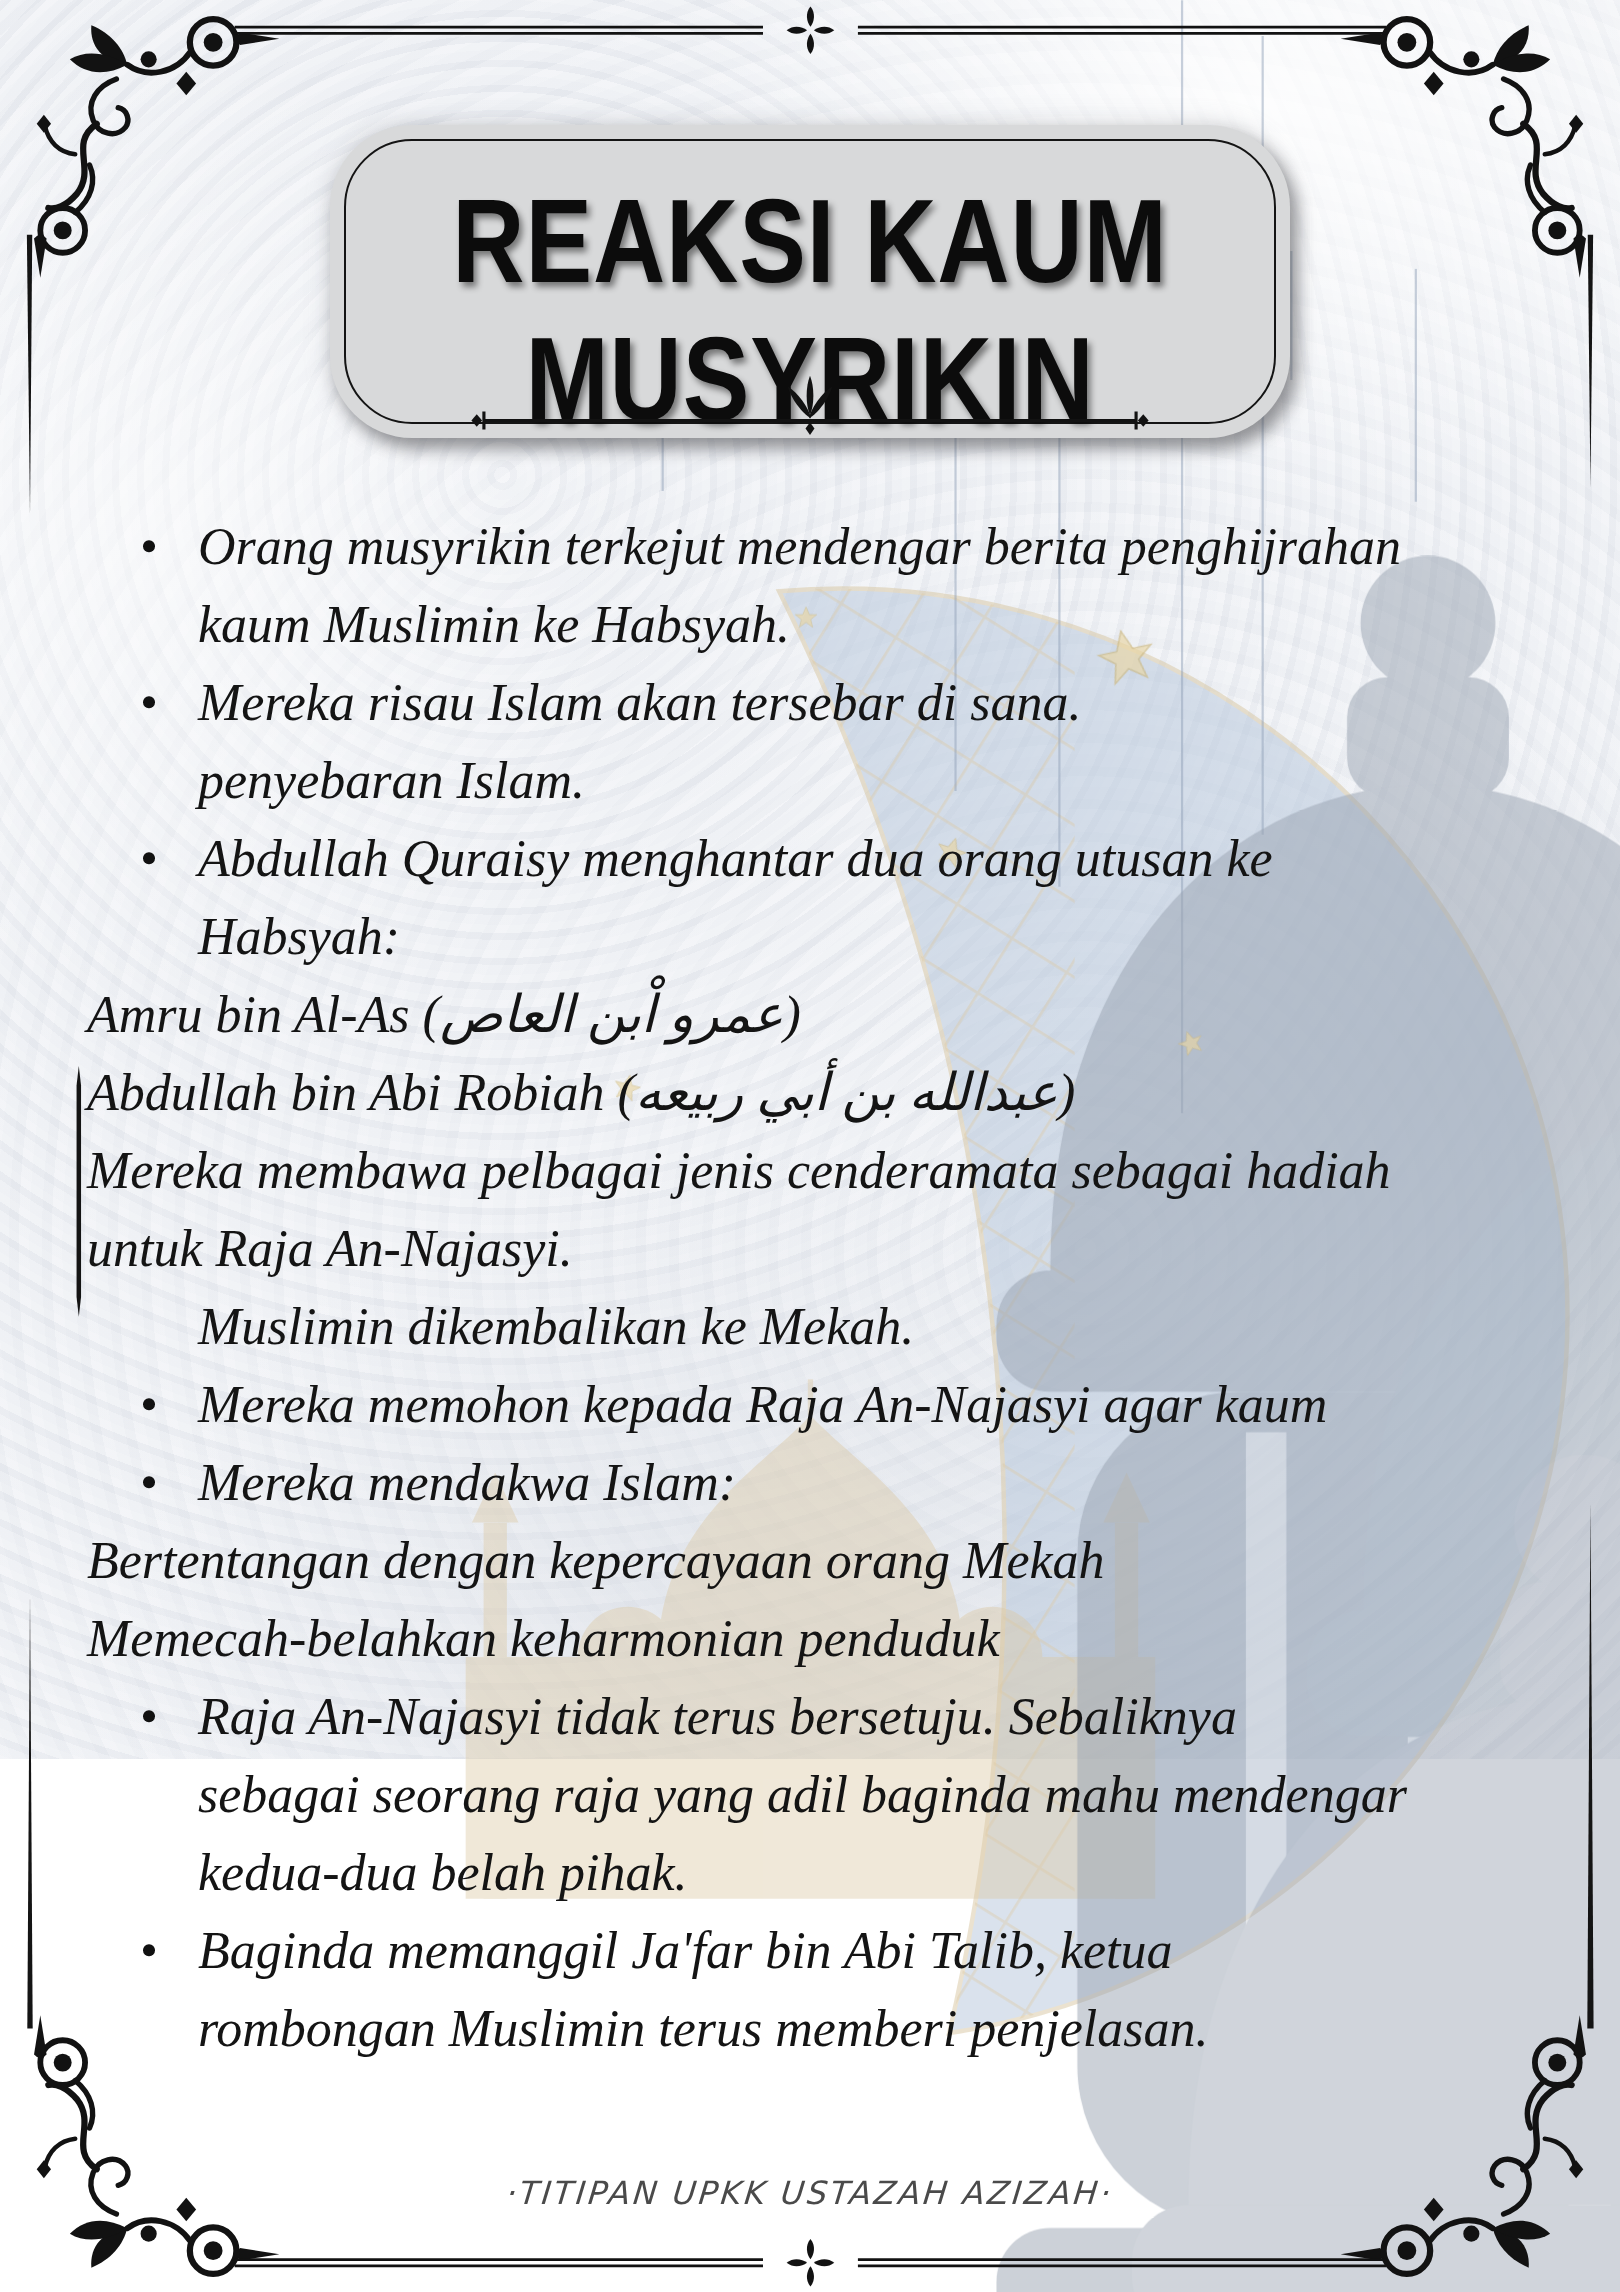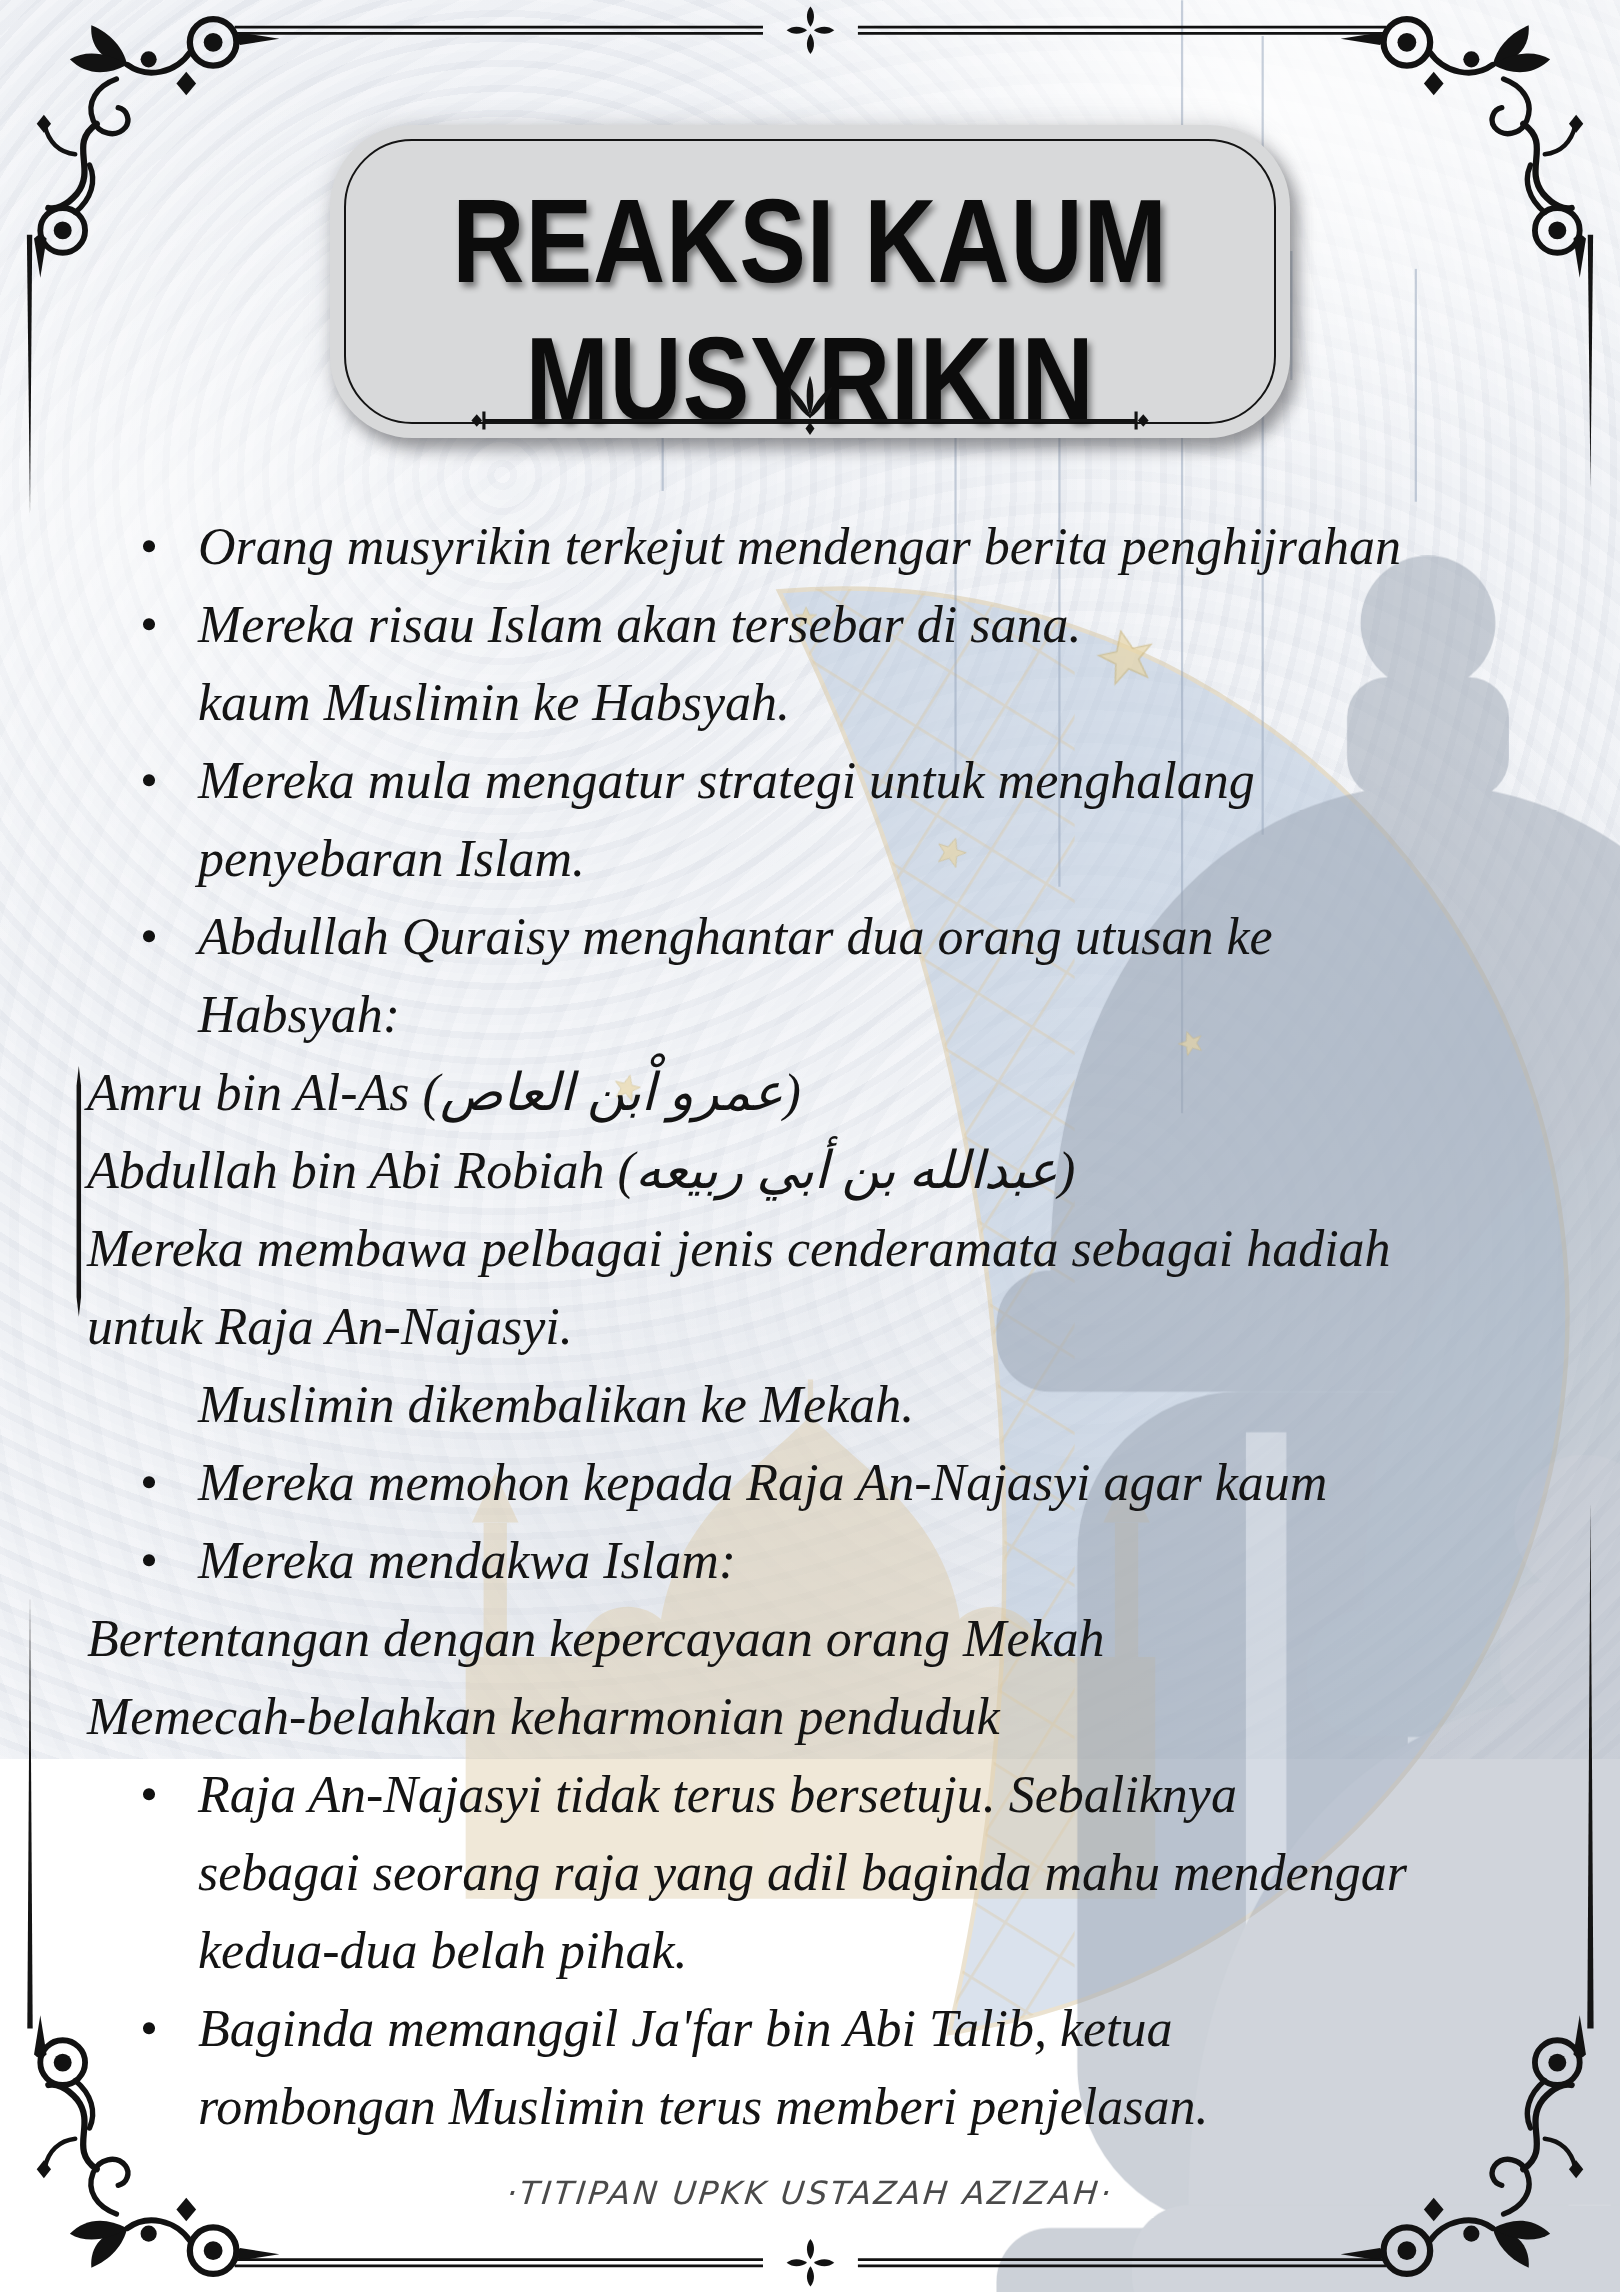--- a/index.html
+++ b/index.html
@@ -218,31 +218,27 @@
       </g>
     </svg>
   </div>
 
   <div class="content">
       <div class="line hang">
         <span class="dot"></span>
         <span>Orang musyrikin terkejut mendengar berita penghijrahan</span>
       </div>
       <div class="line hang">
+        <span>kaum Muslimin ke Habsyah.</span>
+      </div>
+      <div class="line hang">
         <span class="dot"></span>
         <span>Mereka risau Islam akan tersebar di sana.</span>
       </div>
       <div class="line hang">
-        <span>kaum Muslimin ke Habsyah.</span>
-      </div>
-      <div class="line hang">
-        <span class="dot"></span>
-        <span>Mereka mula mengatur strategi untuk menghalang</span>
-      </div>
-      <div class="line hang">
         <span>penyebaran Islam.</span>
       </div>
       <div class="line hang">
         <span class="dot"></span>
         <span>Abdullah Quraisy menghantar dua orang utusan ke</span>
       </div>
       <div class="line hang">
         <span>Habsyah:</span>
       </div>
       <div class="line flush">

